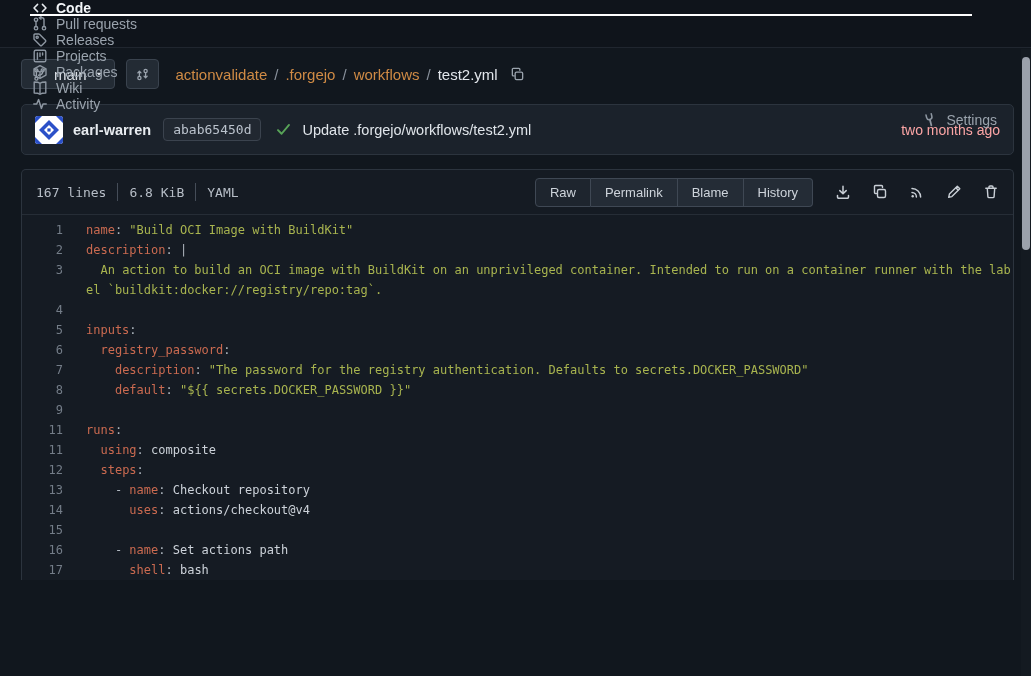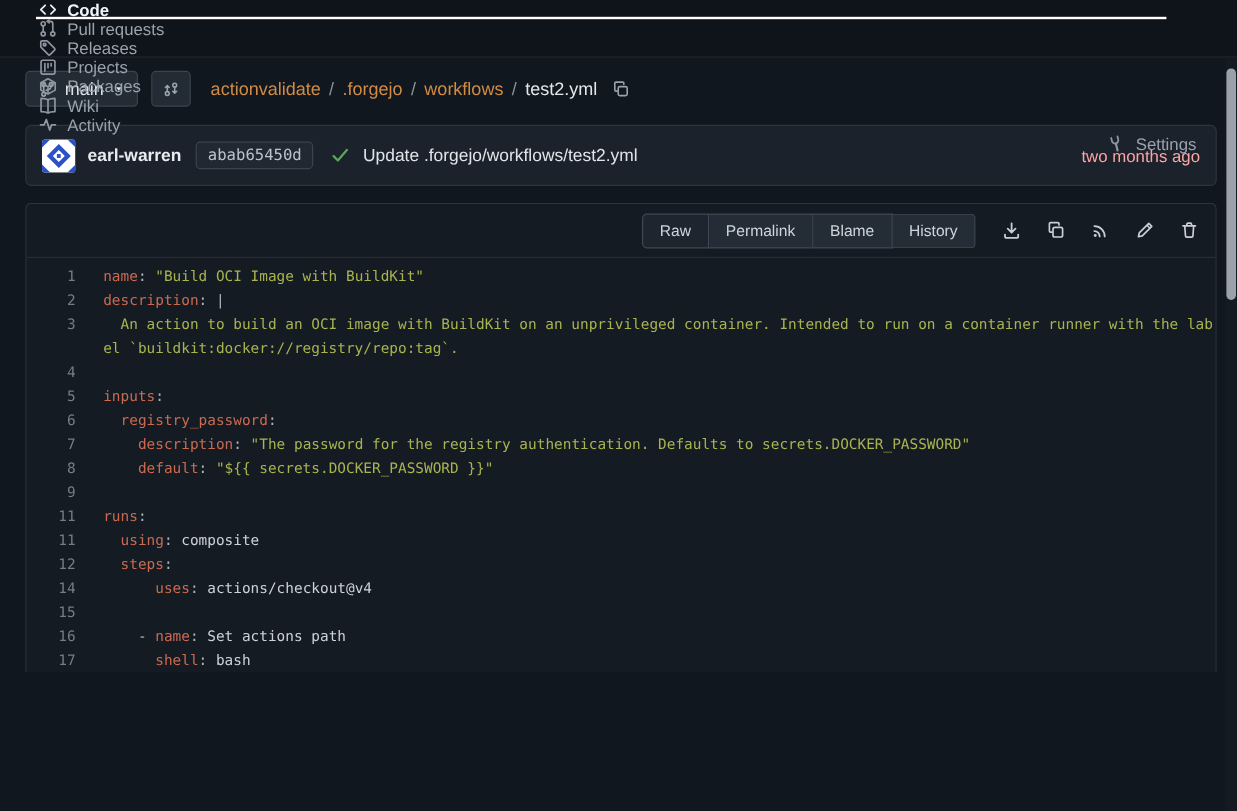--- a/index.html
+++ b/index.html
@@ -229,20 +229,27 @@
     <a class="sha-chip">abab65450d</a>
     <svg class="commit-check" viewBox="0 0 16 16">
         <path d="M2.8 8.6 6.2 12l7-8.3" fill="none" stroke="currentColor" stroke-width="1.8" stroke-linecap="round" stroke-linejoin="round"></path>
       </svg>
     <a class="commit-msg">Update .forgejo/workflows/test2.yml</a>
     <span class="commit-time">two months ago</span>
   </div>
 
   <section class="file-panel">
     <div class="file-header">
+      <div class="file-info">
+        <span>167 lines</span>
+        <span class="info-sep"></span>
+        <span>6.8 KiB</span>
+        <span class="info-sep"></span>
+        <span>YAML</span>
+      </div>
       <div class="header-right">
         <div class="seg-group">
           <button class="seg-btn">Raw</button>
           <button class="seg-btn">Permalink</button>
           <button class="seg-btn">Blame</button>
           <button class="seg-btn">History</button>
         </div>
         <div class="icon-btns">
           <svg class="ic" viewBox="0 0 16 16" fill="none" stroke="currentColor" stroke-width="1.5" stroke-linecap="round" stroke-linejoin="round">
               <path d="M8 2.2v7.3M4.8 6.6 8 9.8l3.2-3.2M2.5 11.5v1.6a1.2 1.2 0 0 0 1.2 1.2h8.6a1.2 1.2 0 0 0 1.2-1.2v-1.6"></path>
@@ -308,20 +315,24 @@
         </div>
         <div class="code-line">
           <div class="line-num">11</div>
           <div class="line-text"><span class="tok-plain">  </span><span class="tok-key">using</span><span class="tok-punct">: </span><span class="tok-plain">composite</span></div>
         </div>
         <div class="code-line">
           <div class="line-num">12</div>
           <div class="line-text"><span class="tok-plain">  </span><span class="tok-key">steps</span><span class="tok-punct">:</span></div>
         </div>
         <div class="code-line">
+          <div class="line-num">13</div>
+          <div class="line-text"><span class="tok-punct">    - </span><span class="tok-key">name</span><span class="tok-punct">: </span><span class="tok-plain">Checkout repository</span></div>
+        </div>
+        <div class="code-line">
           <div class="line-num">14</div>
           <div class="line-text"><span class="tok-plain">      </span><span class="tok-key">uses</span><span class="tok-punct">: </span><span class="tok-plain">actions/checkout@v4</span></div>
         </div>
         <div class="code-line">
           <div class="line-num">15</div>
           <div class="line-text">&nbsp;</div>
         </div>
         <div class="code-line">
           <div class="line-num">16</div>
           <div class="line-text"><span class="tok-punct">    - </span><span class="tok-key">name</span><span class="tok-punct">: </span><span class="tok-plain">Set actions path</span></div>

